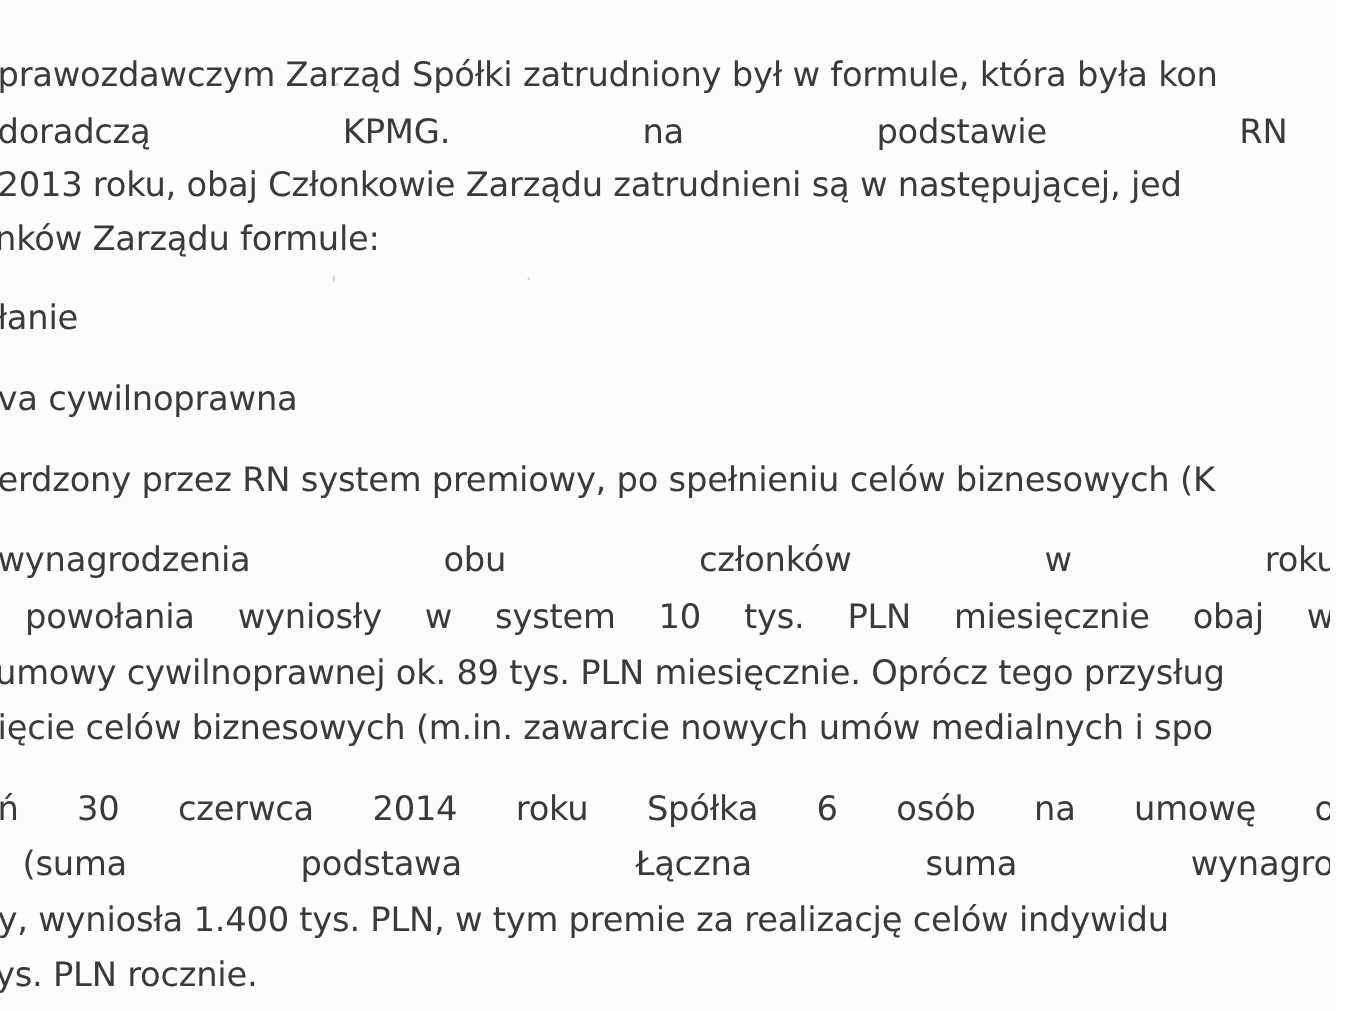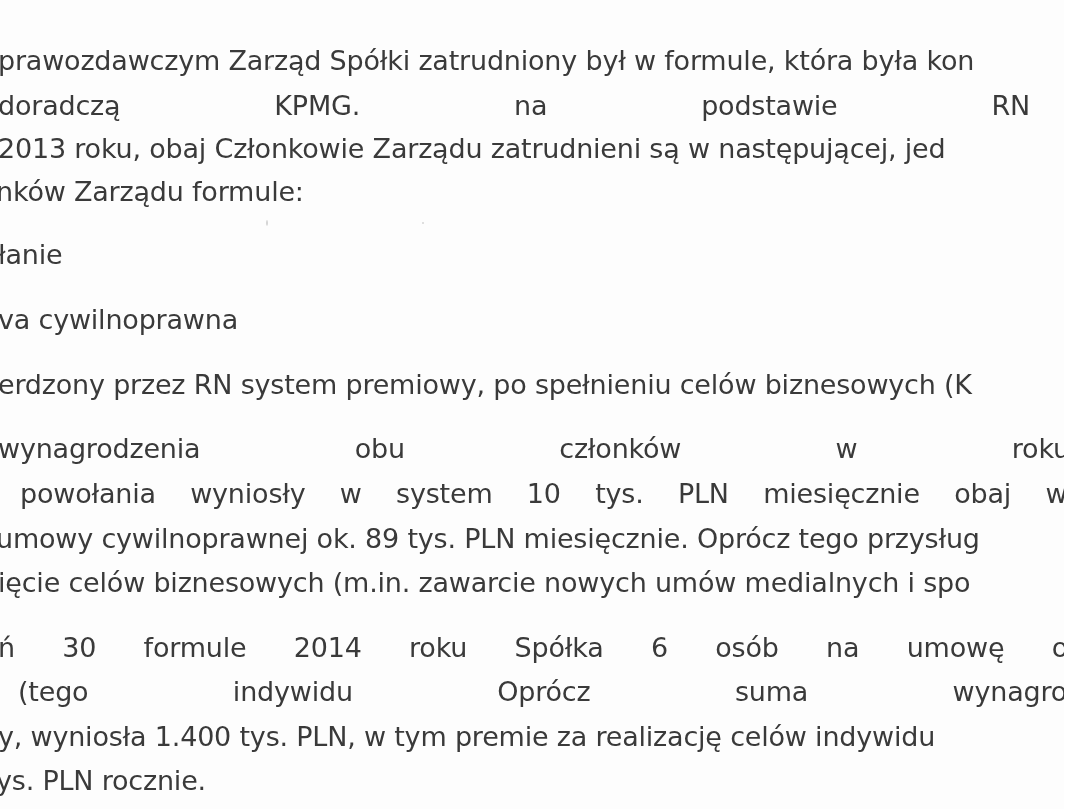--- a/index.html
+++ b/index.html
@@ -84,35 +84,35 @@
     <span>obaj</span>
     <span>wyn</span>
   </div>
 
   <div class="line" style="left:-4px; top:522px;">umowy cywilnoprawnej ok. 89 tys. PLN miesięcznie. Oprócz tego przysług</div>
   <div class="line" style="left:-2px; top:566px;">ięcie celów biznesowych (m.in. zawarcie nowych umów medialnych i spo</div>
 
   <div class="line justify" style="left:-2px; top:631px; width:1070px;">
     <span>ń</span>
     <span>30</span>
-    <span>formule</span>
+    <span>czerwca</span>
     <span>2014</span>
     <span>roku</span>
     <span>Spółka</span>
     <span>6</span>
     <span>osób</span>
     <span>na</span>
     <span>umowę</span>
     <span>o</span>
   </div>
 
   <div class="line justify" style="left:18px; top:675px; width:1080px;">
-    <span>(tego</span>
-    <span>indywidu</span>
-    <span>Oprócz</span>
+    <span>(suma</span>
+    <span>podstawa</span>
+    <span>Łączna</span>
     <span>suma</span>
     <span>wynagrodz</span>
   </div>
 
   <div class="line" style="left:-2px; top:720px;">y, wyniosła 1.400 tys. PLN, w tym premie za realizację celów indywidu</div>
   <div class="line" style="left:-4px; top:764px;">ys. PLN rocznie.</div>
 
   <div class="speck" style="left:268px; top:66px; width:3px; height:3px;"></div>
   <div class="speck" style="left:266px; top:220px; width:2px; height:6px;"></div>
   <div class="speck" style="left:422px; top:222px; width:2px; height:2px;"></div>

